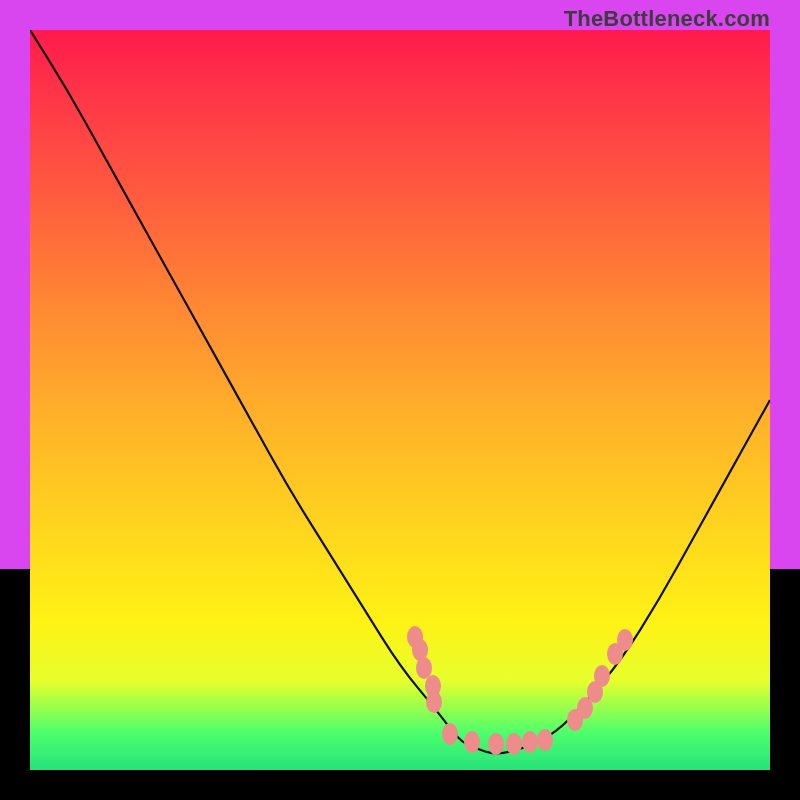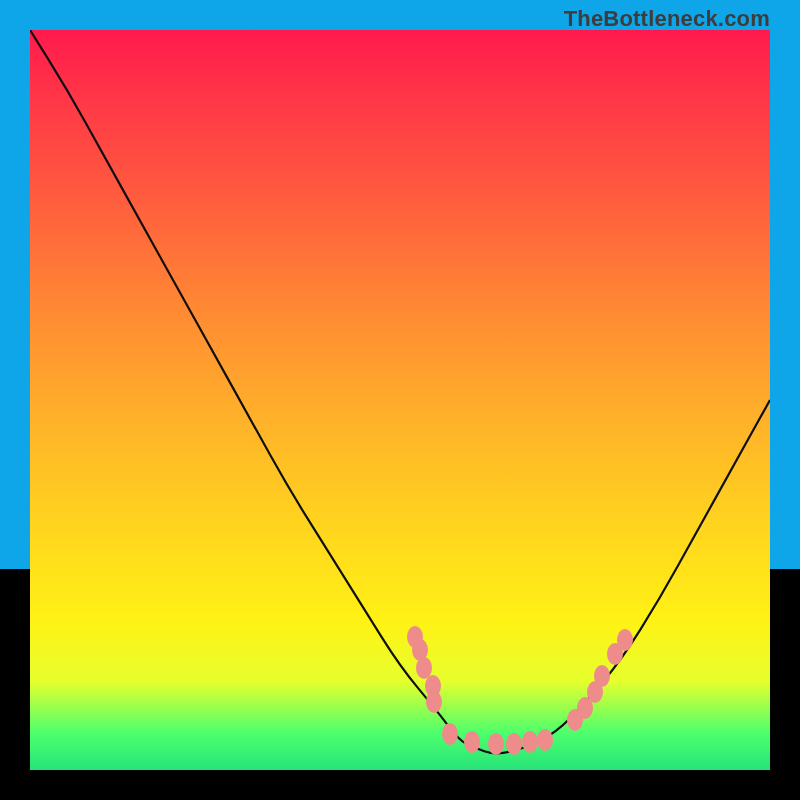--- a/index.html
+++ b/index.html
@@ -10,21 +10,21 @@
     background: #000;
     overflow: hidden;
     font-family: Arial, Helvetica, sans-serif;
   }
   .frame {
     position: absolute;
     left: 0;
     top: 0;
     width: 800px;
     height: 569px;
-    background: #0ea5e9;
+    background: #d946ef;
   }
   .plot-area {
     position: absolute;
     left: 30px;
     top: 30px;
     width: 740px;
     height: 740px;
     
     background: linear-gradient(
       to bottom,

